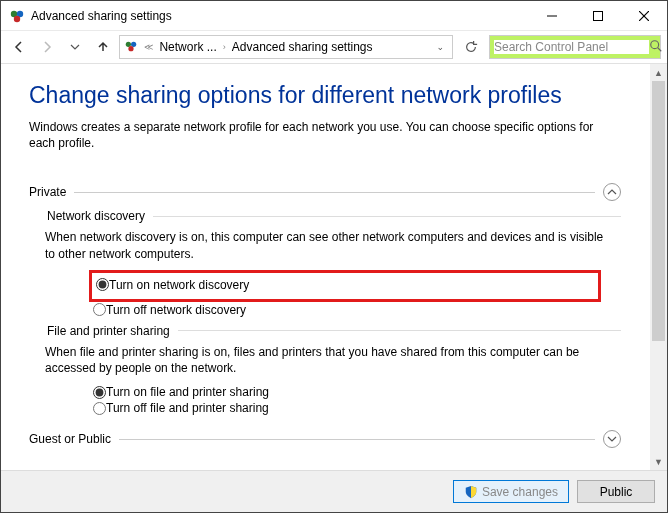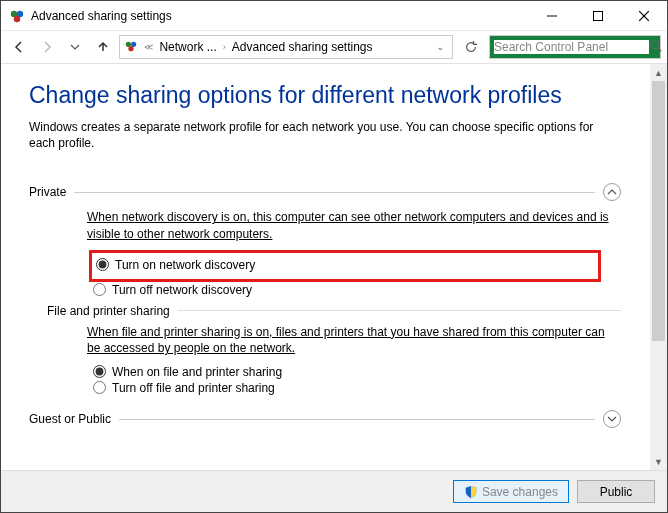--- a/index.html
+++ b/index.html
@@ -50,21 +50,21 @@
     padding: 0 4px;
     gap: 4px;
     background: #fff;
   }
   .addrbar .sep { color: #888; font-size: 9px; padding: 0 2px; }
   .addrbar .crumb { white-space: nowrap; }
   .addrbar .dd { margin-left: auto; color: #555; font-size: 9px; padding: 0 4px; }
   .refresh { width: 28px; height: 24px; display:flex; align-items:center; justify-content:center; color:#555; border:1px solid transparent; }
   .searchbox {
     width: 172px; height: 24px; border: 1px solid #ccc; display:flex; align-items:center;
-    padding: 0 4px; color:#777; background:#15803d;
+    padding: 0 4px; color:#777; background:#bef264;
   }
   .searchbox input { border:none; outline:none; flex:1; font-size:12px; color:#333; }
   .searchbox input::placeholder { color:#888; }
   .searchicon { width:16px; color:#666; }
   
   .content { flex:1; overflow:hidden; padding: 18px 28px 8px 28px; position:relative; }
   h1.heading { color:#003399; font-size:23px; font-weight:400; margin-bottom:10px; }
   .desc { font-size:12px; color:#000; line-height:1.35; margin-bottom:32px; max-width: 590px;}
   .section-head {
     display:flex; align-items:center; font-size:12px; color:#000;
@@ -72,24 +72,24 @@
   }
   .section-head .line { flex:1; height:1px; background:#ccc; margin-left:8px; }
   .chev-circle {
     width:18px; height:18px; border:1px solid #999; border-radius:50%;
     display:flex; align-items:center; justify-content:center; margin-left:8px; font-size:10px; color:#555;
   }
   .subhead {
     font-size:12px; color:#000; margin: 6px 0 6px 18px; display:flex; align-items:center;
   }
   .subhead .line { flex:1; height:1px; background:#ddd; margin-left:8px; }
-  .para { font-size:12px; margin-left:58px; max-width: 560px; line-height:1.35;text-decoration:underline; }
+  .para { font-size:12px; margin-left:16px; max-width: 560px; line-height:1.35; }
   .opts { margin: 8px 0 4px 60px; }
   .redbox { border: 3px solid #e21b1b; padding: 4px 6px 6px 4px; margin-right: 20px; }
-  .opt { display:flex; gap:6px; font-size:12px; padding:1px 0; }
+  .opt { display:flex; align-items:center; font-size:12px; padding:1px 0; }
   .subopt { margin-left: 22px; }
   .opts-plain { margin: 8px 0 4px 64px; }
   
   .footer {
     height: 42px; background:#f0f0f0; border-top:1px solid #ddd;
     display:flex; align-items:center; justify-content:flex-end; padding:0 12px; gap:8px;
   }
   .btn {
     height:23px; min-width:78px; padding:0 10px; background:#e1e1e1; border:1px solid #adadad;
     display:flex; align-items:center; justify-content:center; font-size:12px; gap:4px;
@@ -194,20 +194,24 @@
     <div class="section-head">
       <span>Private</span>
       <span class="line"></span>
       <span class="chev-circle">
           <svg width="10" height="10">
             <path d="M1 7 L5 3 L9 7" fill="none" stroke="#555" stroke-width="1.2"></path>
           </svg>
         </span>
     </div>
 
+    <div class="subhead">
+      <span>Network discovery</span>
+      <span class="line"></span>
+    </div>
     <p class="para">When network discovery is on, this computer can see other network computers and devices and is visible to other network computers.</p>
 
     <div class="opts">
       <div class="redbox">
         <label class="opt">
           <input type="radio" name="nd" checked="" style="">
           <span>Turn on network discovery</span>
         </label>
       </div>
       <label class="opt" style="margin-left:4px;">
@@ -218,21 +222,21 @@
 
     <div class="subhead">
       <span>File and printer sharing</span>
       <span class="line"></span>
     </div>
     <p class="para">When file and printer sharing is on, files and printers that you have shared from this computer can be accessed by people on the network.</p>
 
     <div class="opts-plain">
       <label class="opt">
         <input type="radio" name="fp" checked="" style="">
-        <span>When on file and printer sharing</span>
+        <span>Turn on file and printer sharing</span>
       </label>
       <label class="opt">
         <input type="radio" name="fp" style="">
         <span>Turn off file and printer sharing</span>
       </label>
     </div>
 
     <div class="section-head" style="margin-top:14px;">
       <span>Guest or Public</span>
       <span class="line"></span>

